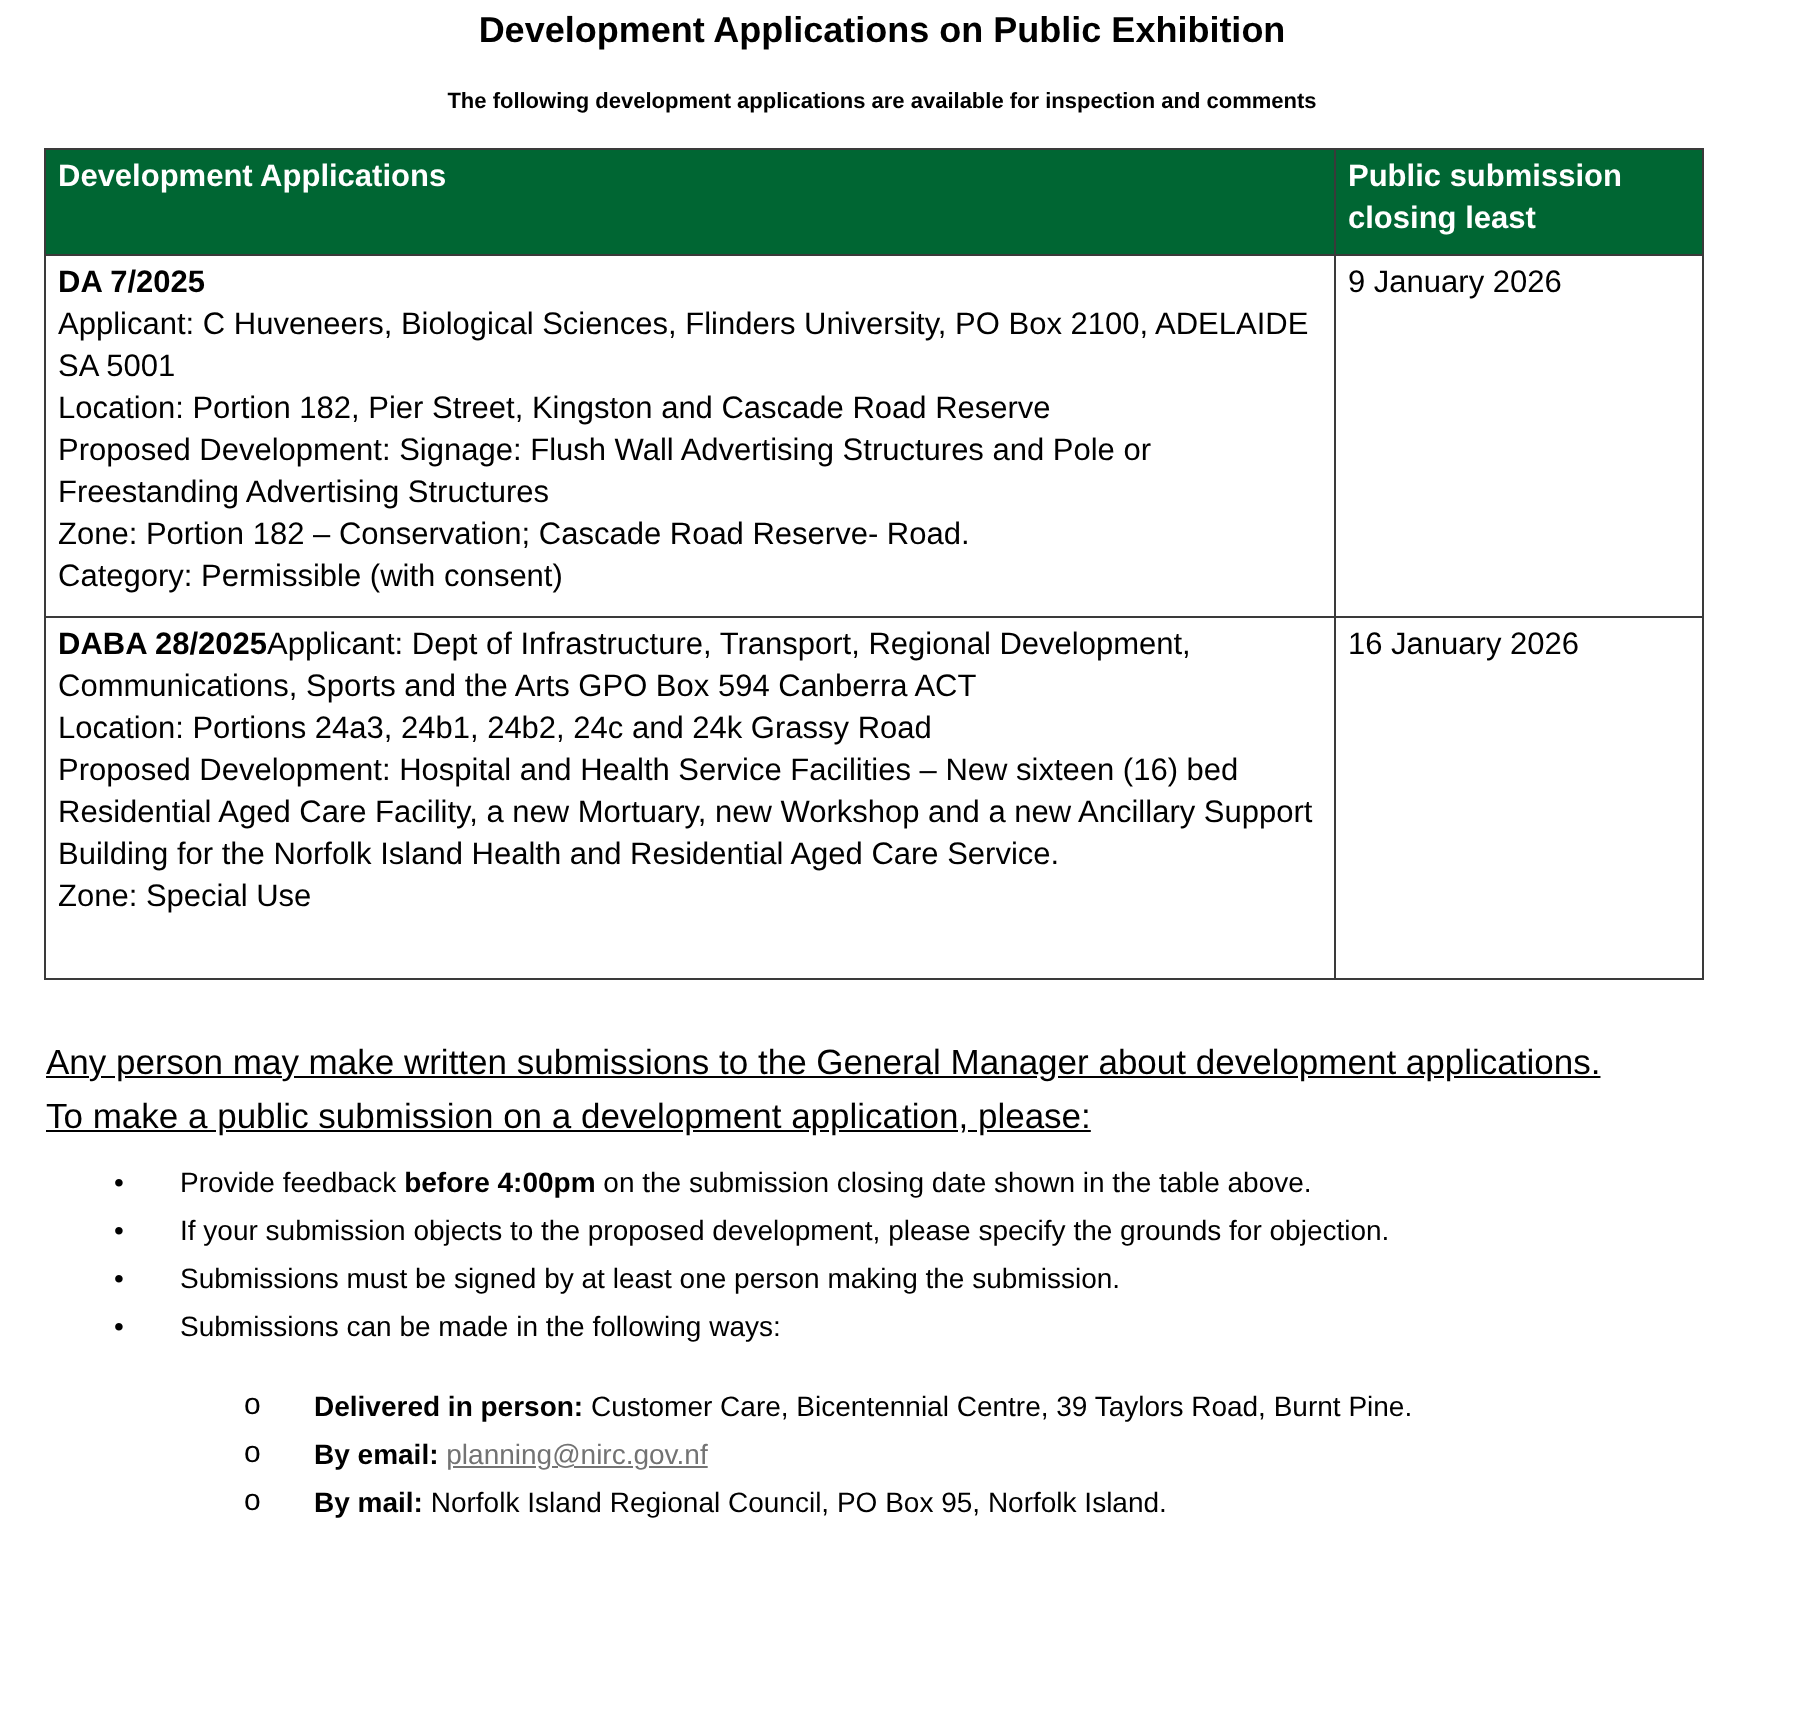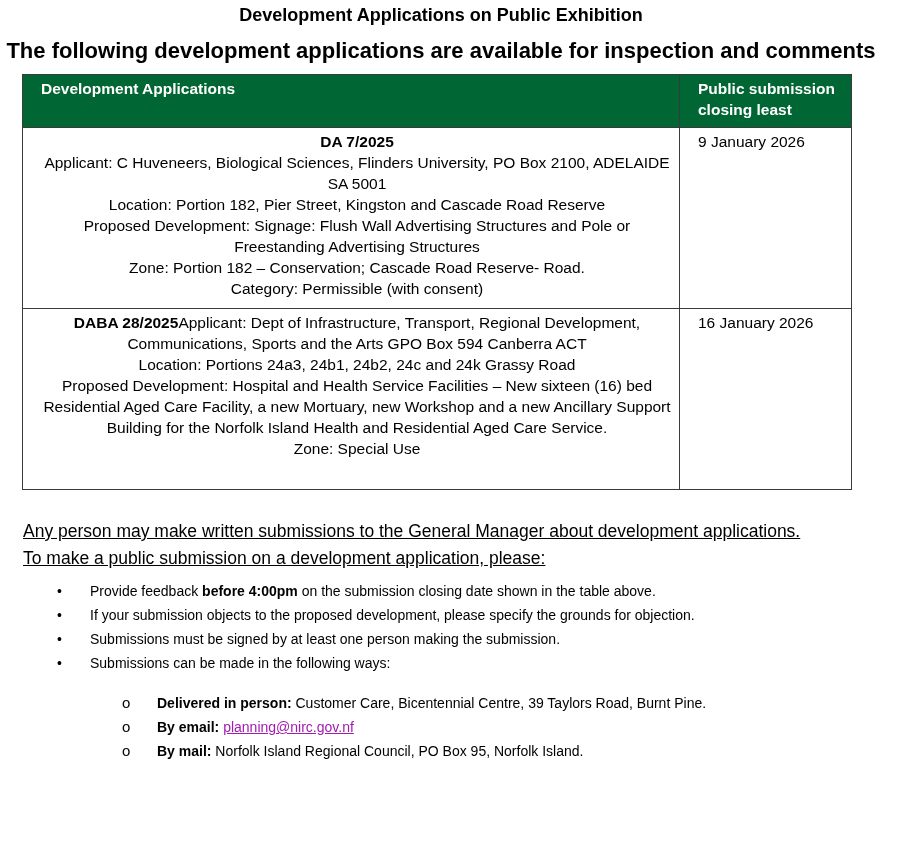--- a/index.html
+++ b/index.html
@@ -1,41 +1,41 @@
 <!DOCTYPE html>
 <html><head>
 <meta charset="utf-8">
 <style>
   html, body { margin: 0; padding: 0; background: #ffffff; }
   body { width: 900px; height: 858px; position: relative; overflow: hidden;
          font-family: "Liberation Sans", sans-serif; color: #000; }
   .title { position: absolute; top: 2px; left: 0; width: 882px; text-align: center;
            font-size: 18px; font-weight: bold; line-height: 26px; }
   .subtitle { position: absolute; top: 40px; left: 0; width: 882px; text-align: center;
-              font-size: 22px; font-weight: bold; line-height: 22px; }
+              font-size: 11px; font-weight: bold; line-height: 22px; }
   table.da { position: absolute; top: 74px; left: 22px; width: 830px;
              border-collapse: collapse; font-size: 15.5px; }
   table.da th, table.da td { border: 1.5px solid #3a3a3a; vertical-align: top;
-             text-align: left; padding: 3px 6px 5px 18px; line-height: 21px; }
+             text-align: left; padding: 3px 6px 5px 6px; line-height: 21px; }
   table.da th { background: #006633; color: #fff; font-weight: bold; height: 44px; }
   table.da th.col1 { width: 632px; }
   table.da td.app { height: 172px; }
-  .line { display: block; text-align: center; }
+  .line { display: block; }
   .ref { font-weight: bold; }
   .para { position: absolute; left: 23px; font-size: 17.5px; line-height: 24px; text-decoration: underline; }
   ul.bullets { position: absolute; top: 579px; left: 0; margin: 0; padding: 0;
                list-style: none; font-size: 14px; line-height: 24px; width: 860px; }
   ul.bullets > li { position: relative; padding-left: 90px; }
   ul.bullets > li::before { content: "\2022"; position: absolute; left: 57px; top: 0; }
   ul.sub { list-style: none; margin: 16px; padding: 0; }
   ul.sub > li { position: relative; padding-left: 51px; }
   ul.sub > li::before { content: "o"; position: absolute; left: 16px; top: 0; font-size: 15px; }
   b { font-weight: bold; }
   i { font-style: italic; }
-  a.email { color: #a21caf; text-decoration: underline; }
+  a.email { color: #737373; text-decoration: underline; }
 </style>
 </head>
 <body>
 
 <div class="title">Development Applications on Public Exhibition</div>
 <div class="subtitle">The following development applications are available for inspection and comments</div>
 
 <table class="da">
   <thead>
     <tr>

